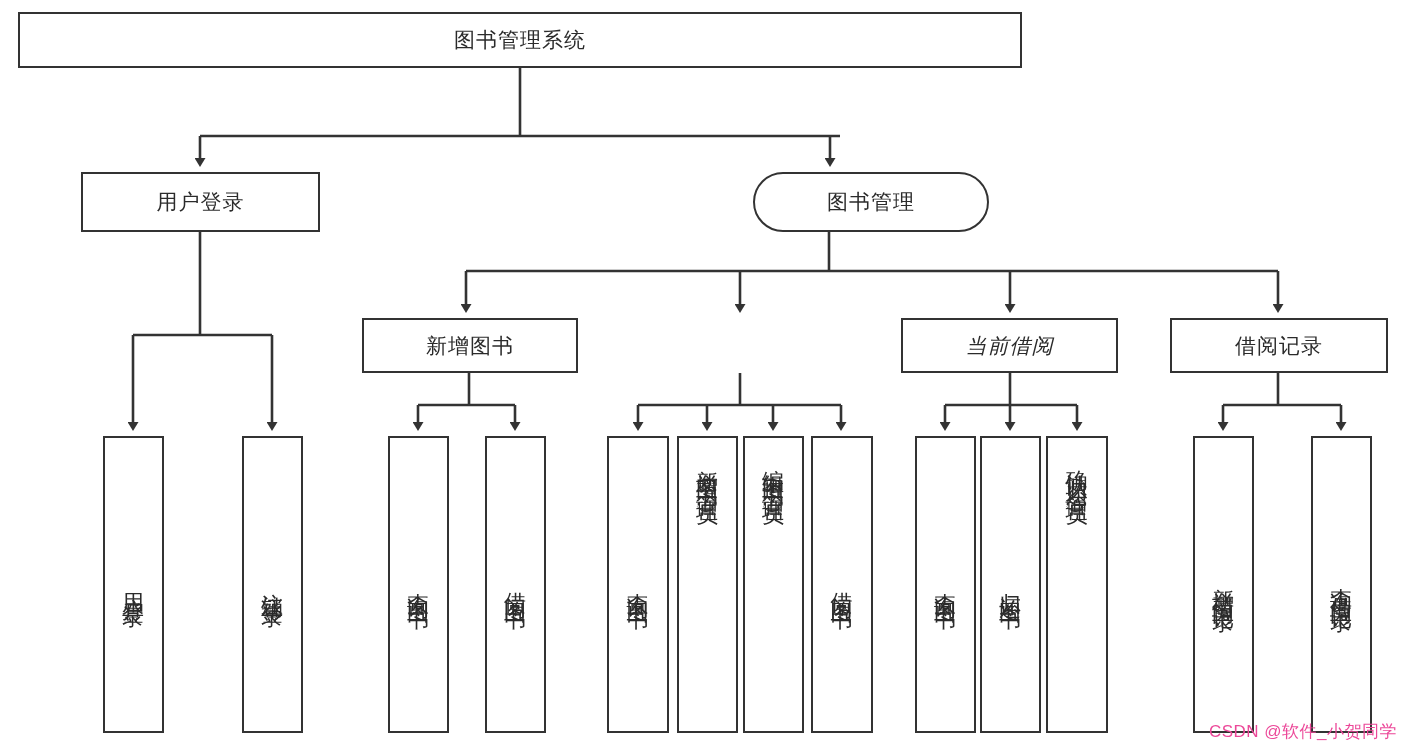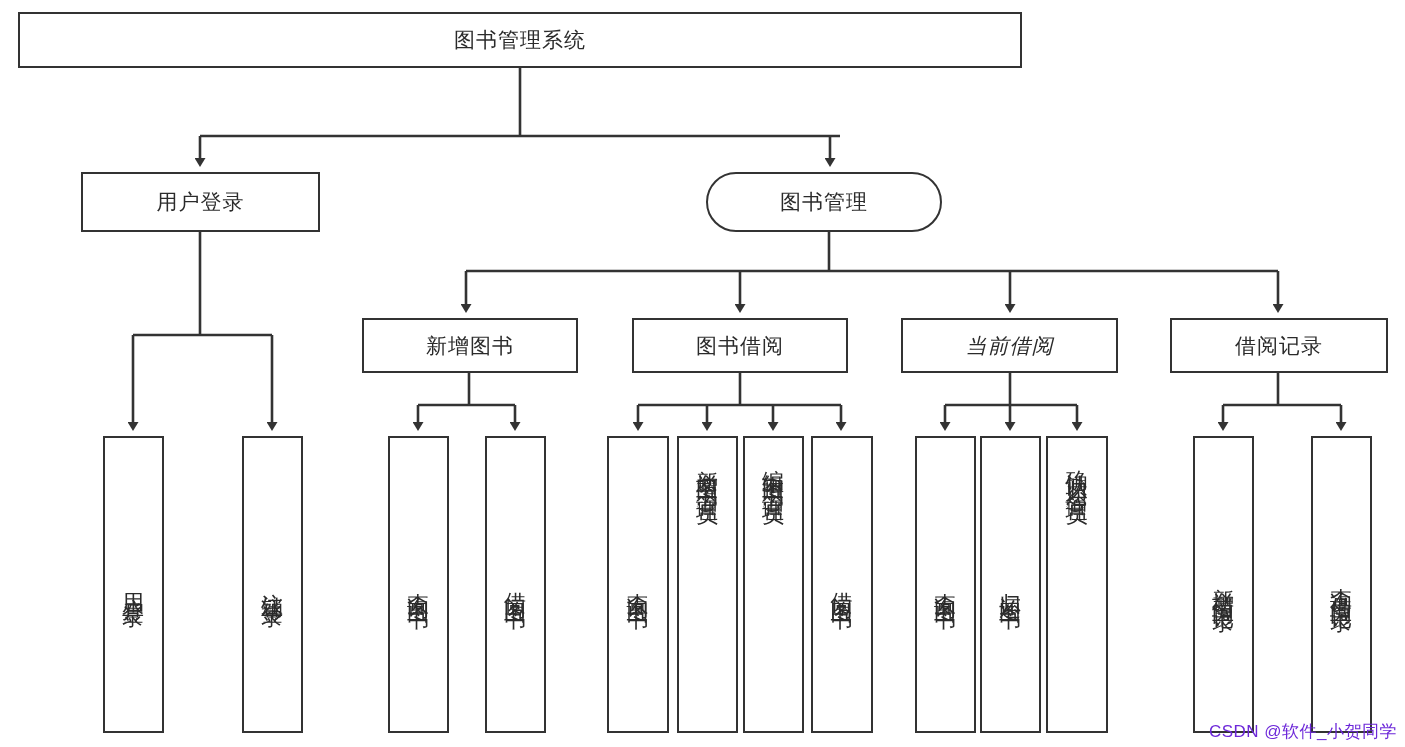--- a/index.html
+++ b/index.html
@@ -58,21 +58,21 @@
   }
   .node.leaf.centered {
     align-items: center;
     padding-top: 0;
   }
   .watermark {
     position: absolute;
     right: 8px;
     bottom: 4px;
     font-size: 17px;
-    color: #6d28d9;
+    color: #ec4899;
     letter-spacing: 0.5px;
     z-index: 5;
     white-space: nowrap;
   }
 </style>
 </head>
 <body>
 
 <div id="canvas">
 
@@ -126,29 +126,26 @@
     </g>
   </svg>
 
   <div class="node" style="left:18px; top:12px; width:1004px; height:56px;">
     <span class="label">图书管理系统</span>
   </div>
 
   <div class="node" style="left:81px; top:172px; width:239px; height:60px;">
     <span class="label">用户登录</span>
   </div>
-  <div class="node" style="left:706px; top:172px; width:236px; height:60px;border-radius:30px;">
+  <div class="node" style="left:753px; top:172px; width:236px; height:60px;border-radius:30px;">
     <span class="label">图书管理</span>
   </div>
 
   <div class="node" style="left:362px; top:318px; width:216px; height:55px;">
     <span class="label">新增图书</span>
-  </div>
-  <div class="node" style="left:632px; top:318px; width:216px; height:55px;">
-    <span class="label">图书借阅</span>
   </div>
   <div class="node" style="left:901px; top:318px; width:217px; height:55px;font-style:italic;">
     <span class="label">当前借阅</span>
   </div>
   <div class="node" style="left:1170px; top:318px; width:218px; height:55px;">
     <span class="label">借阅记录</span>
   </div>
 
   <div class="node leaf centered" style="left:103px; top:436px; width:61px; height:297px;">
     <span class="label">用户登录</span>

